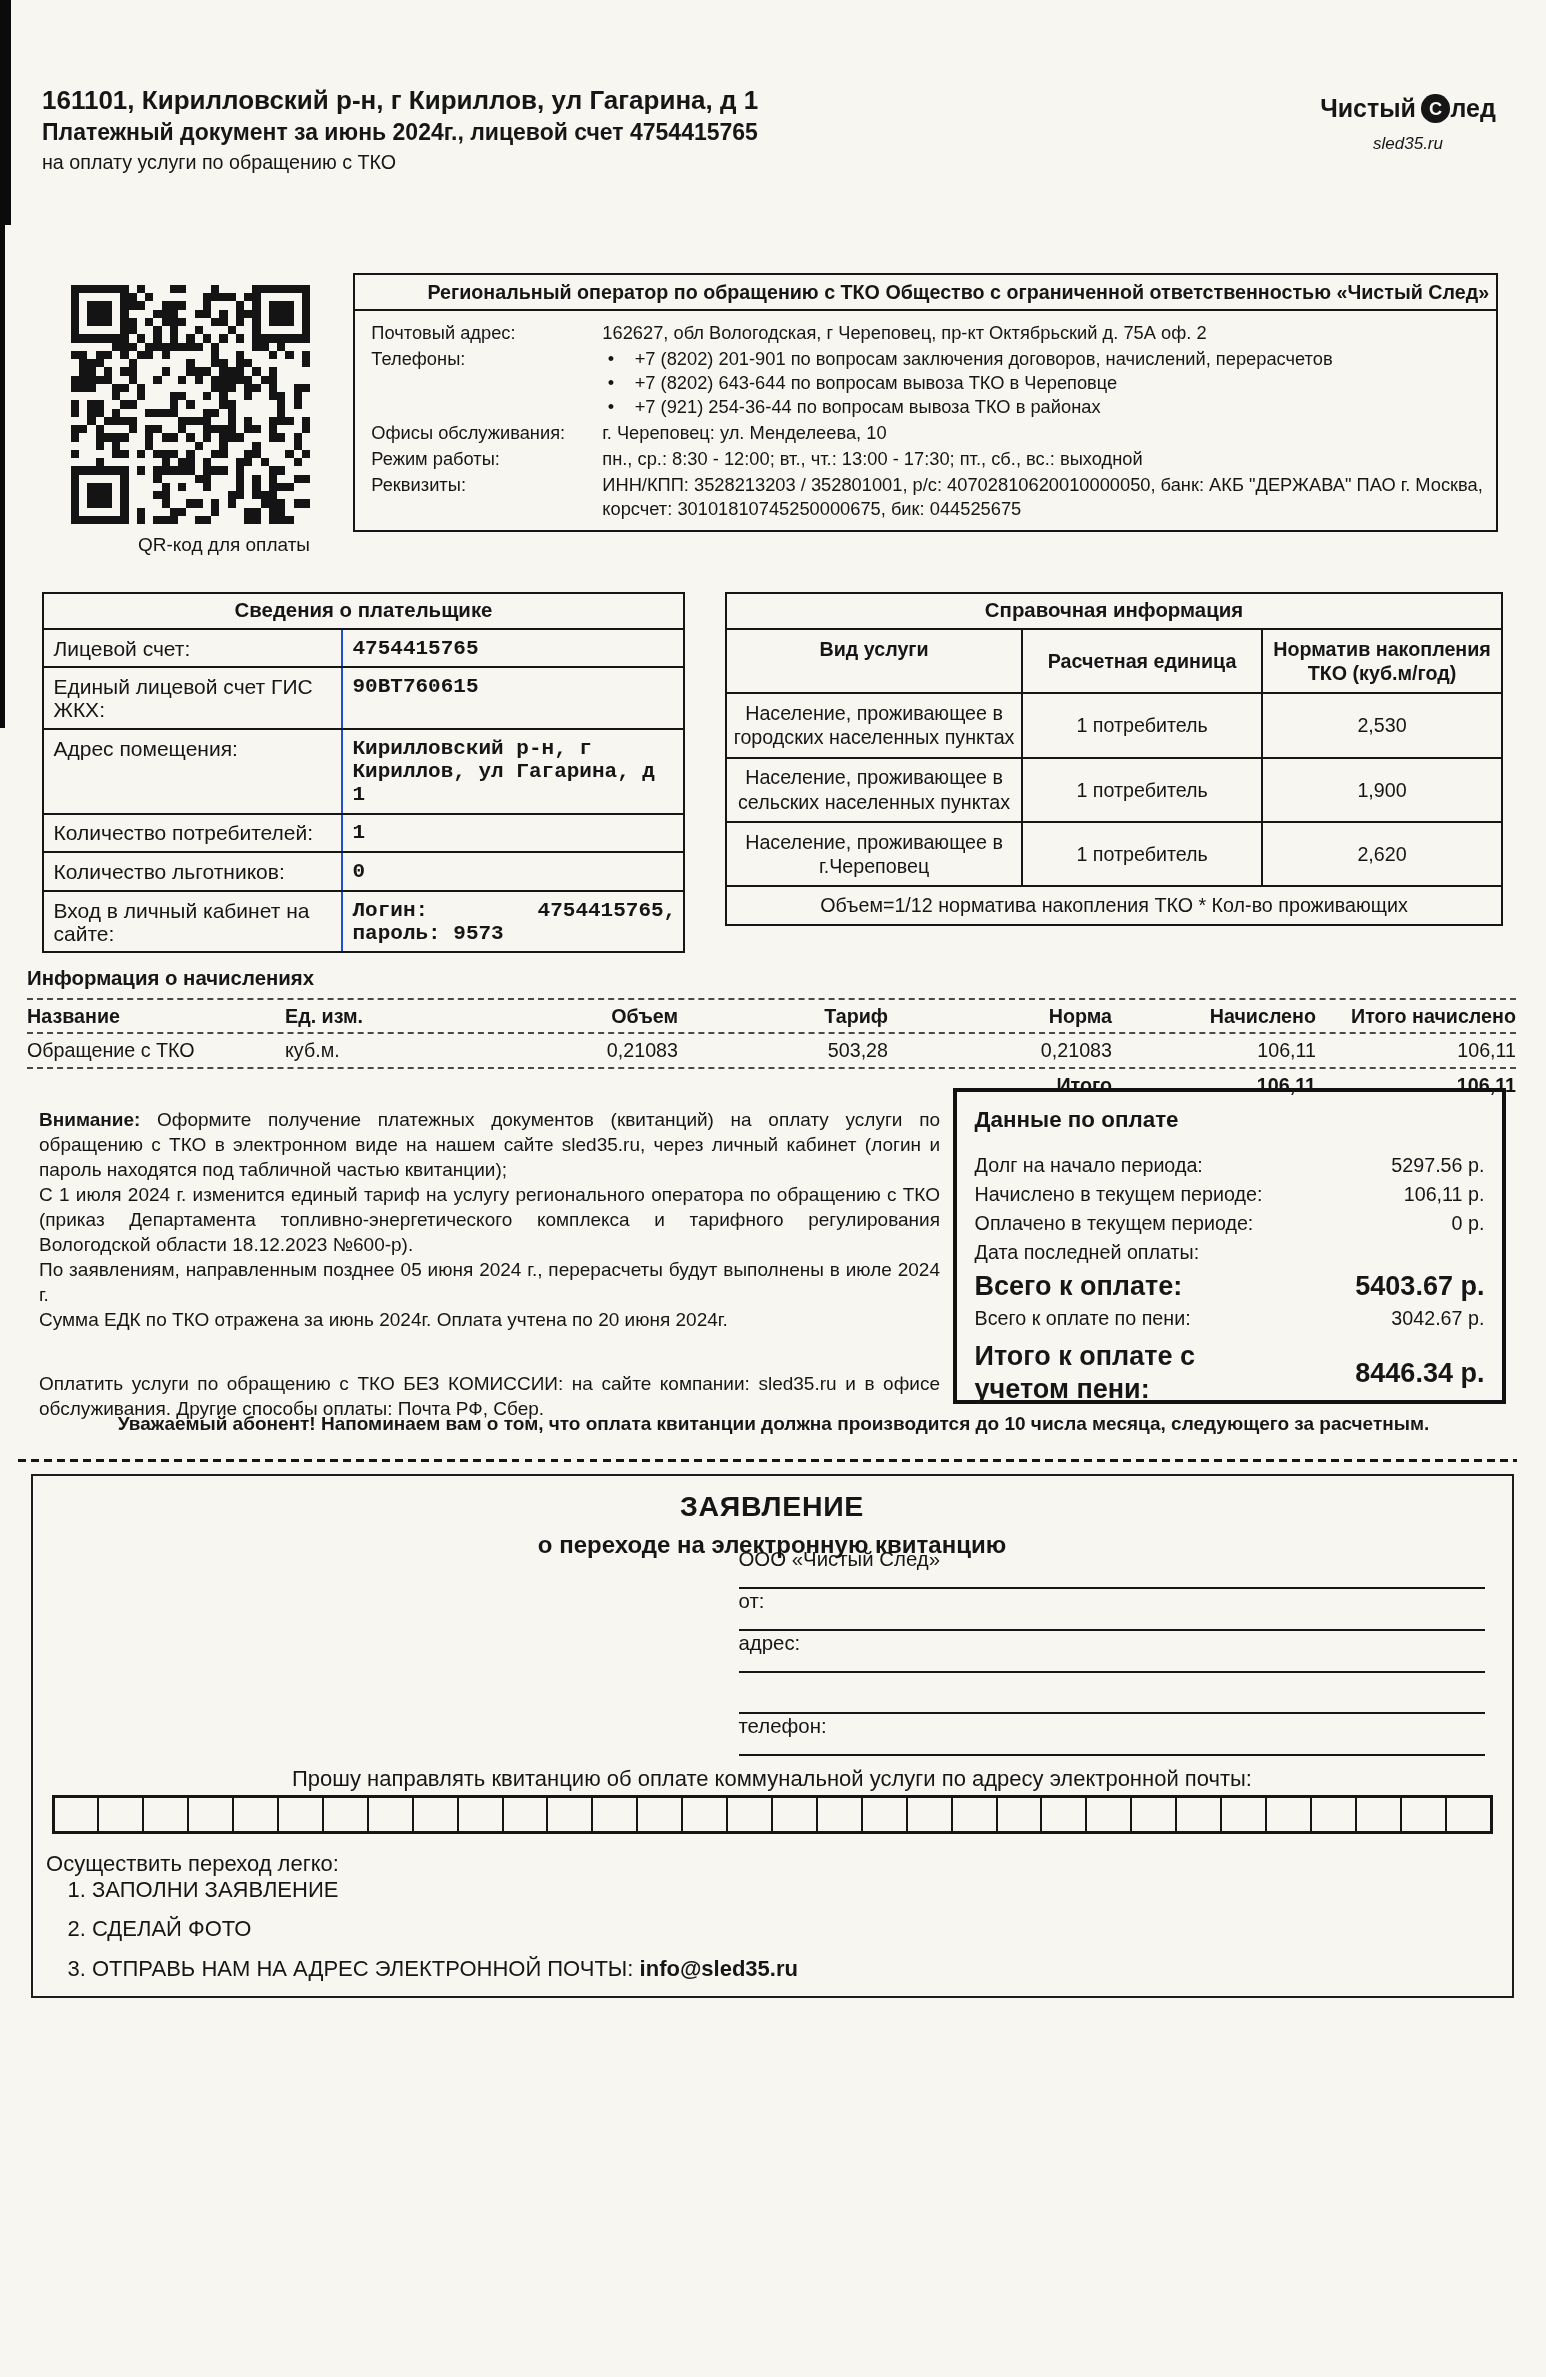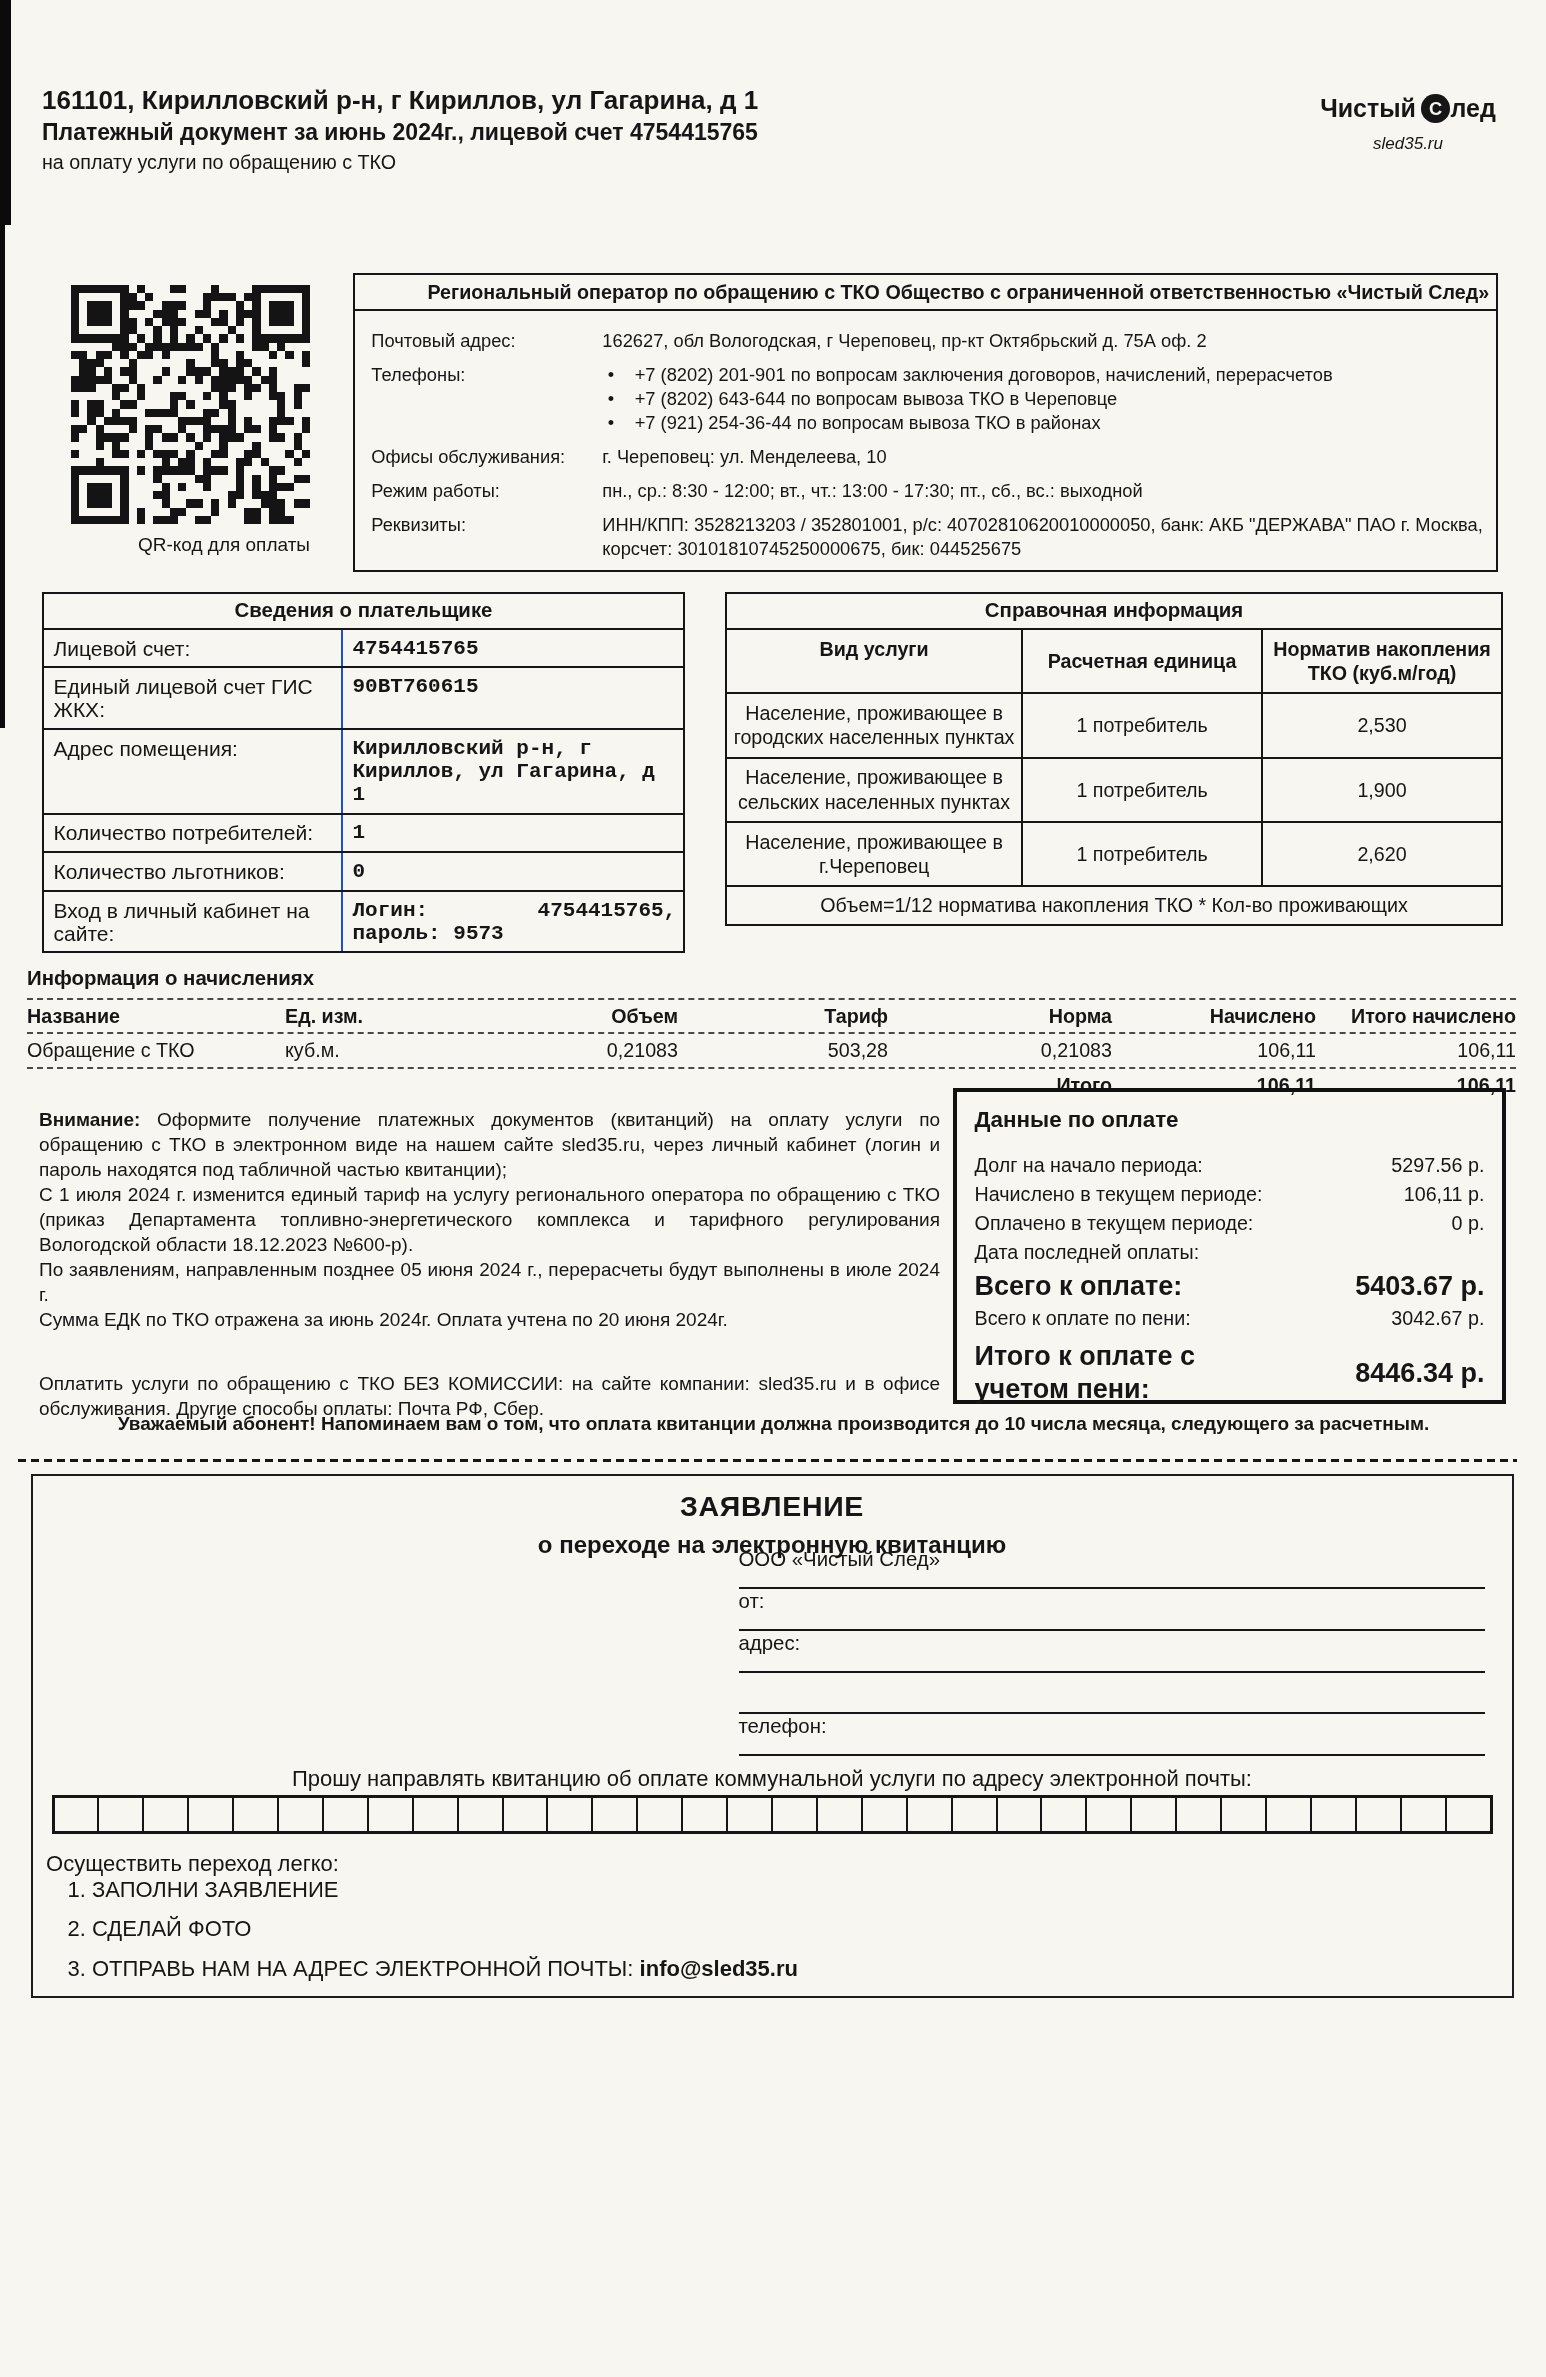--- a/index.html
+++ b/index.html
@@ -29,21 +29,21 @@
 
   
   .qrwrap{position:absolute;left:71px;top:285px;width:239px;}
   .qrwrap svg{display:block;width:239px;height:239px;}
   .qr-caption{margin-top:9.5px;text-align:right;font-size:19px;}
 
   
   .op-table{position:absolute;left:353px;top:273px;width:1145px;border:2.7px solid #161616;background:#f7f6f1;}
   .op-title{font-weight:bold;text-align:right;font-size:19.7px;padding:6.1px 6.8px 4.7px;border-bottom:2.7px solid #161616;}
   .op-body{padding:8.1px 12.2px 9.5px 16.3px;font-size:18.3px;line-height:24px;}
-  .op-row{display:flex;margin-top:10px;}
+  .op-row{display:flex;margin-top:2px;}
   .op-label{width:231px;flex:none;}
   .op-value{flex:1;}
   .bullet{display:flex;}
   .bullet::before{content:"•";width:27px;flex:none;padding-left:5.4px;}
 
   
   .payer{position:absolute;left:42px;top:592px;width:643px;border:2.7px solid #161616;}
   .payer-title{font-weight:bold;text-align:center;font-size:20.4px;padding:5.4px 0;}
   .payer-row{display:flex;border-top:2px solid #161616;font-size:21px;line-height:23px;}
   .payer-label{width:297px;flex:none;padding:6.8px 4.1px 6.8px 9.5px;}

